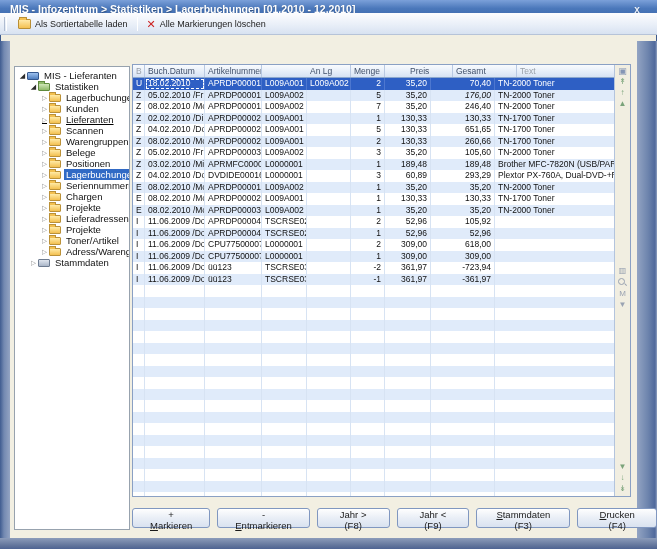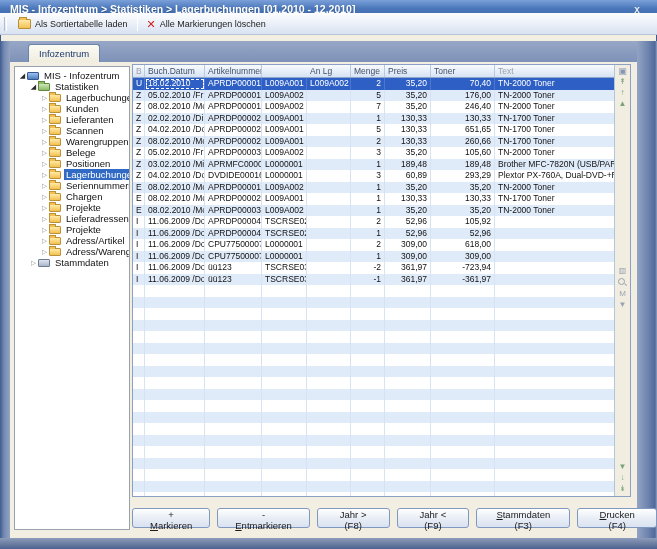--- a/index.html
+++ b/index.html
@@ -104,50 +104,47 @@
       <span class="icn-folder-tab"></span>
       <span>Als Sortiertabelle laden</span>
     </div>
     <span class="tsep"></span>
     <div class="tbtn">
       <span class="icn-red-x">✕</span>
       <span>Alle Markierungen löschen</span>
     </div>
   </div>
 
-  <div class="tabstrip">
-    <div class="tab">Infozentrum</div>
-  </div>
 
   <div class="frame-left"></div>
   <div class="frame-right"></div>
   <div class="frame-bottom"></div>
 
   <div class="treepanel">
       <div class="tree-row" style="padding-left: 3px;">
         <div class="tree-arrow exp">◢</div>
         <div class="tree-ico ico-infocenter"></div>
-        <div class="tree-label">MIS - Infozentrum</div>
+        <div class="tree-label">MIS - Lieferanten</div>
       </div>
       <div class="tree-row" style="padding-left: 14px;">
         <div class="tree-arrow exp">◢</div>
         <div class="tree-ico ico-stats"></div>
         <div class="tree-label">Statistiken</div>
       </div>
       <div class="tree-row" style="padding-left: 25px;">
         <div class="tree-arrow">▷</div>
         <div class="tree-ico ico-folder"></div>
         <div class="tree-label">Lagerbuchungen</div>
       </div>
       <div class="tree-row" style="padding-left: 25px;">
         <div class="tree-arrow">▷</div>
         <div class="tree-ico ico-folder"></div>
         <div class="tree-label">Kunden</div>
       </div>
-      <div class="tree-row" style="padding-left: 25px;">
+      <div class="tree-row" style="padding-left: 25px; text-decoration: underline;">
         <div class="tree-arrow">▷</div>
         <div class="tree-ico ico-folder"></div>
         <div class="tree-label">Lieferanten</div>
       </div>
       <div class="tree-row" style="padding-left: 25px;">
         <div class="tree-arrow">▷</div>
         <div class="tree-ico ico-folder"></div>
         <div class="tree-label">Scannen</div>
       </div>
       <div class="tree-row" style="padding-left: 25px;">
@@ -191,21 +188,21 @@
         <div class="tree-label">Lieferadressen</div>
       </div>
       <div class="tree-row" style="padding-left: 25px;">
         <div class="tree-arrow">▷</div>
         <div class="tree-ico ico-folder"></div>
         <div class="tree-label">Projekte</div>
       </div>
       <div class="tree-row" style="padding-left: 25px;">
         <div class="tree-arrow">▷</div>
         <div class="tree-ico ico-folder"></div>
-        <div class="tree-label">Adress/Artikel</div>
+        <div class="tree-label">Toner/Artikel</div>
       </div>
       <div class="tree-row" style="padding-left: 25px;">
         <div class="tree-arrow">▷</div>
         <div class="tree-ico ico-folder"></div>
         <div class="tree-label">Adress/Warengruppen</div>
       </div>
       <div class="tree-row" style="padding-left: 14px;">
         <div class="tree-arrow">▷</div>
         <div class="tree-ico ico-master"></div>
         <div class="tree-label">Stammdaten</div>
@@ -214,22 +211,22 @@
 
   <div class="tablepanel">
     <div class="grid">
       <div class="thead">
           <div class="th muted" style="width: 12px;">B</div>
           <div class="th" style="width: 60px;">Buch.Datum</div>
           <div class="th" style="width: 57px;">Artikelnummer</div>
           <div class="th" style="width: 45px; margin-top: 32px;">Von Lg</div>
           <div class="th" style="width: 44px;">An Lg</div>
           <div class="th" style="width: 34px;">Menge</div>
-          <div class="th" style="width: 46px;">Preis</div>
-          <div class="th" style="width: 64px;">Toner</div>
+          <div class="th" style="width: 46px; margin-left: 22px;">Preis</div>
+          <div class="th" style="width: 64px;">Gesamt</div>
           <div class="th muted" style="width: 121px;">Text</div>
         </div>
       <div class="tbody">
           <div class="tr sel">
             <div class="td" style="width: 12px;">U</div>
             <div class="td focus" style="width: 60px;">18.02.2010</div>
             <div class="td" style="width: 57px;">APRDP00001</div>
             <div class="td" style="width: 45px;">L009A001</div>
             <div class="td" style="width: 44px;">L009A002</div>
             <div class="td num" style="width: 34px;">2</div>
@@ -238,21 +235,21 @@
             <div class="td" style="width: 121px;">TN-2000 Toner</div>
           </div>
           <div class="tr">
             <div class="td" style="width: 12px;">Z</div>
             <div class="td" style="width: 60px;">05.02.2010 /Fr</div>
             <div class="td" style="width: 57px;">APRDP00001</div>
             <div class="td" style="width: 45px;">L009A002</div>
             <div class="td" style="width: 44px;"></div>
             <div class="td num" style="width: 34px;">5</div>
             <div class="td num" style="width: 46px;">35,20</div>
-            <div class="td num" style="width: 64px;">176,00</div>
+            <div class="td num" style="width: 64px; font-style: italic;">176,00</div>
             <div class="td" style="width: 121px;">TN-2000 Toner</div>
           </div>
           <div class="tr">
             <div class="td" style="width: 12px;">Z</div>
             <div class="td" style="width: 60px;">08.02.2010 /Mo</div>
             <div class="td" style="width: 57px;">APRDP00001</div>
             <div class="td" style="width: 45px;">L009A002</div>
             <div class="td" style="width: 44px;"></div>
             <div class="td num" style="width: 34px;">7</div>
             <div class="td num" style="width: 46px;">35,20</div>

